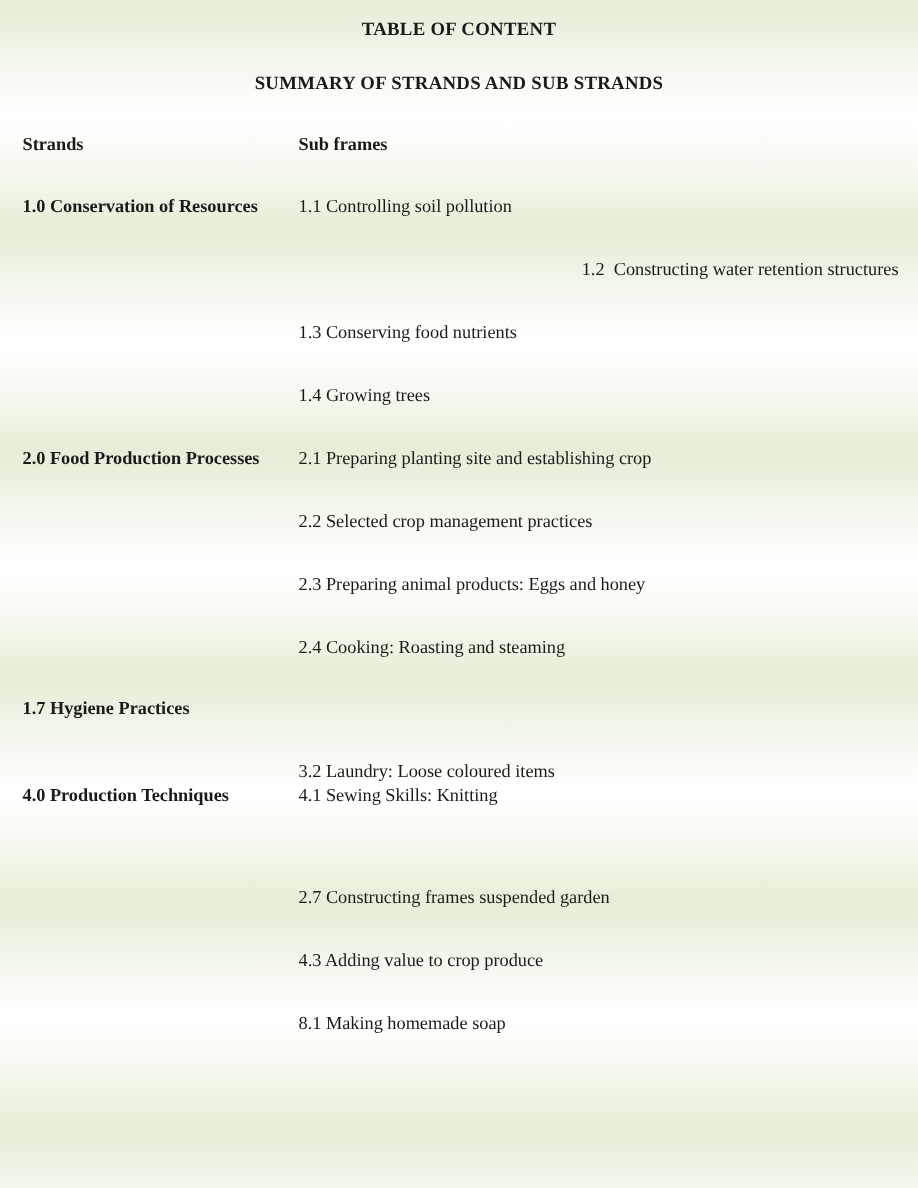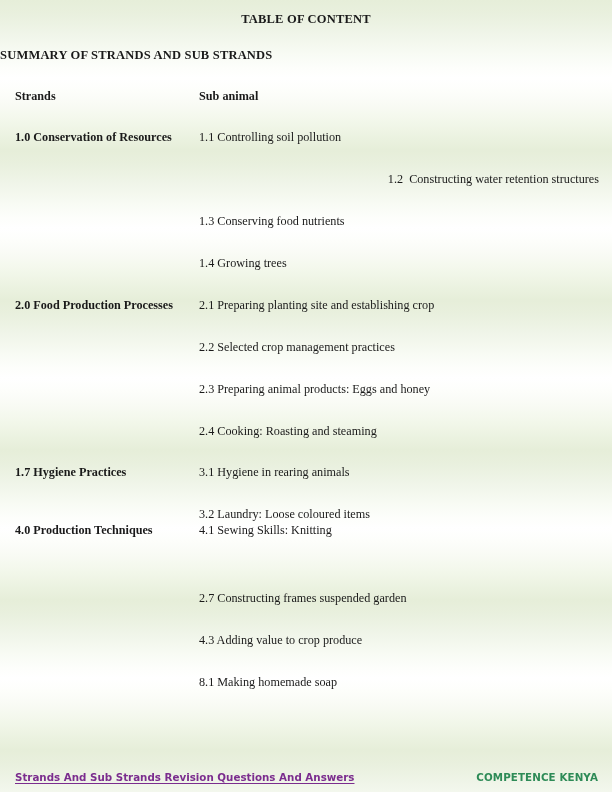--- a/index.html
+++ b/index.html
@@ -52,21 +52,21 @@
     text-align: center;
     font-size: 12.5px;
     font-weight: bold;
     letter-spacing: 0.2px;
   }
   .doc-subtitle {
     position: absolute;
     left: 0;
     right: 0;
     top: 48px;
-    text-align: left;
+    text-align: center;
     font-size: 12.5px;
     font-weight: bold;
     letter-spacing: 0.2px;
   }
 
   
   .toc {
     position: absolute;
     left: 0;
     top: 0;
@@ -142,21 +142,21 @@
 <div class="sheet">
 
   <div class="doc-title">TABLE OF CONTENT</div>
 
   <div class="doc-subtitle">SUMMARY OF STRANDS AND SUB STRANDS</div>
 
   <div class="toc">
 
     <div class="toc-row toc-head" style="top:89px;">
       <div class="col-strand">Strands</div>
-      <div class="col-sub">Sub animal</div>
+      <div class="col-sub">Sub frames</div>
     </div>
 
     <div class="toc-row" style="top:130px;">
       <div class="col-strand">1.0 Conservation of Resources</div>
       <div class="col-sub">1.1 Controlling soil pollution</div>
     </div>
 
     <div class="toc-row" style="top:172px;text-align:right;">
       <div class="col-strand"></div>
       <div class="col-sub">1.2  Constructing water retention structures</div>
@@ -187,21 +187,20 @@
       <div class="col-sub">2.3 Preparing animal products: Eggs and honey</div>
     </div>
 
     <div class="toc-row" style="top:424px;">
       <div class="col-strand"></div>
       <div class="col-sub">2.4 Cooking: Roasting and steaming</div>
     </div>
 
     <div class="toc-row" style="top:465px;">
       <div class="col-strand">1.7 Hygiene Practices</div>
-      <div class="col-sub">3.1 Hygiene in rearing animals</div>
     </div>
 
     <div class="toc-row" style="top:507px;">
       <div class="col-strand"></div>
       <div class="col-sub">3.2 Laundry: Loose coloured items</div>
     </div>
 
     <div class="toc-row" style="top:523px;">
       <div class="col-strand">4.0 Production Techniques</div>
       <div class="col-sub">4.1 Sewing Skills: Knitting</div>
@@ -217,18 +216,14 @@
       <div class="col-sub">4.3 Adding value to crop produce</div>
     </div>
 
     <div class="toc-row" style="top:675px;">
       <div class="col-strand"></div>
       <div class="col-sub">8.1 Making homemade soap</div>
     </div>
 
   </div>
 
-  <div class="footer">
-    <a class="footer-link">Strands And Sub Strands Revision Questions And Answers</a>
-    <div class="footer-brand">COMPETENCE KENYA</div>
-  </div>
 
 </div>
 
 </body></html>

